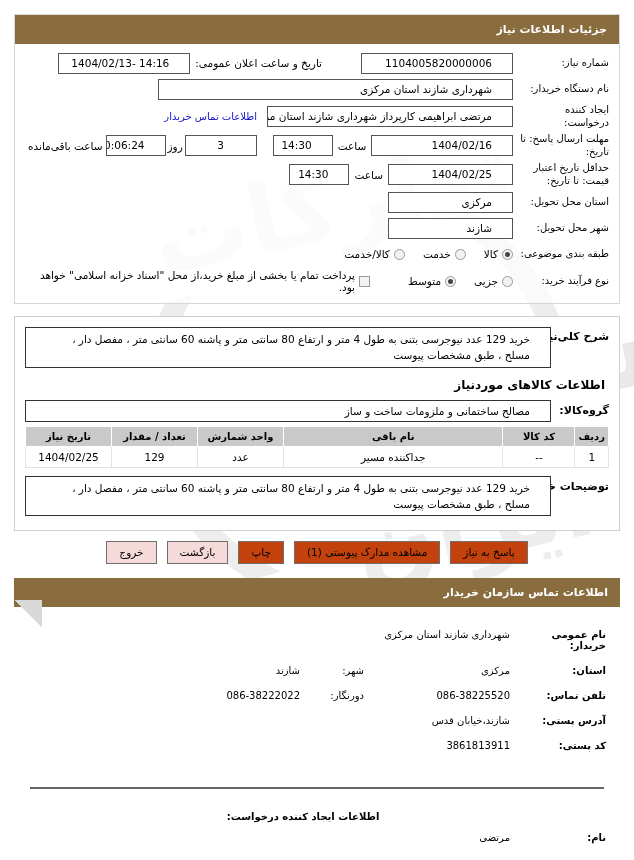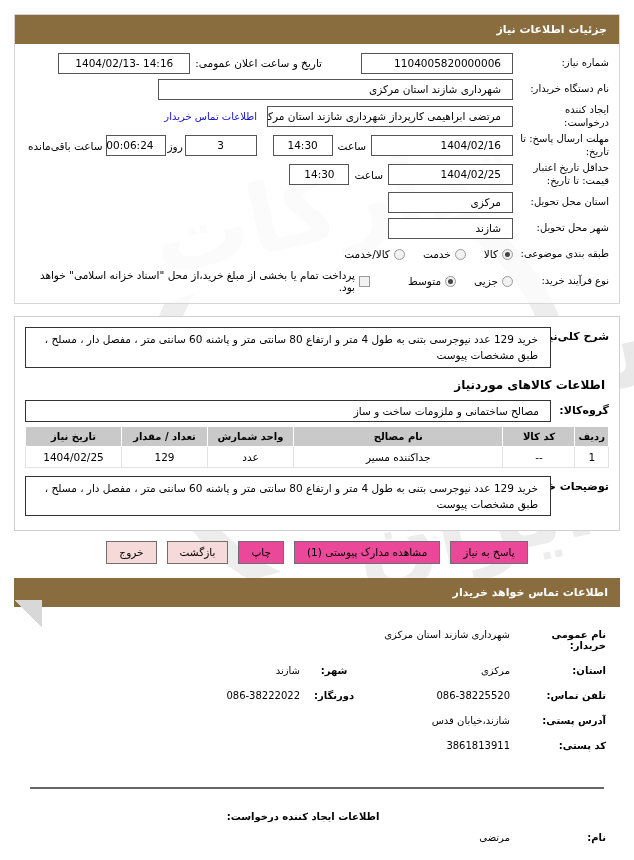--- a/index.html
+++ b/index.html
@@ -94,21 +94,21 @@
   }
   .lbl-w {
     width: 96px;
   }
   .fld {
     border: 1px solid #555;
     background: #fff;
     height: 21px;
     line-height: 19px;
     font-size: 10.5px;
-    padding: 0 11px;
+    padding: 0 20px;
     text-align: right;
     color: #000;
     overflow: hidden;
     white-space: nowrap;
   }
   .fld.center { text-align: center; }
   .inline-lbl {
     font-size: 10.5px;
     padding: 0 5px;
     white-space: nowrap;
@@ -154,21 +154,21 @@
     flex: 0 0 auto;
   }
   .opt { margin-left: 14px; display: flex; align-items: center; gap: 4px; }
 
   
   .desc-box {
     border: 1px solid #333;
     background: #fff;
     font-size: 10.5px;
     line-height: 1.55;
-    padding: 3px 12px;
+    padding: 3px 20px;
     text-align: right;
   }
   .strong-lbl {
     font-size: 11px;
     font-weight: bold;
     white-space: nowrap;
     padding-left: 6px;
     line-height: 1.2;
   }
   .sub-title {
@@ -212,21 +212,21 @@
     padding: 10px 0 8px 0;
   }
   .btn {
     font-size: 10.5px;
     border: 1px solid #6f6f6f;
     padding: 3px 12px;
     cursor: pointer;
     white-space: nowrap;
     line-height: 15px;
   }
-  .btn.green { background: #ec4899; color: #000; }
+  .btn.green { background: #c2410c; color: #000; }
   .btn.pink  { background: #f6d9d9; color: #000; }
 
   
   .contact-wrap {
     padding: 22px 28px 14px 28px;
     font-size: 10px;
   }
   .c-row {
     display: flex;
     align-items: baseline;
@@ -240,23 +240,23 @@
     font-size: 10px;
   }
   .c-val {
     width: 150px;
     text-align: right;
     flex: 0 0 auto;
     font-size: 10px;
     padding-right: 4px;
   }
   .c-lbl2 {
-    font-weight: bold;
+    font-weight: normal;
     width: 60px;
-    text-align: center;
+    text-align: right;
     flex: 0 0 auto;
     font-size: 10px;
   }
   .c-val2 {
     width: 130px;
     text-align: right;
     flex: 0 0 auto;
     font-size: 10px;
     padding-right: 4px;
   }
@@ -395,24 +395,24 @@
       <div class="row">
         <div class="strong-lbl" style="width:58px">گروه‌کالا:</div>
         <div class="fld" style="flex:1;height:22px;line-height:20px;border-color:#333">مصالح ساختمانی و ملزومات ساخت و ساز</div>
       </div>
 
       <table class="goods">
         <thead>
           <tr>
             <th style="width:30px">ردیف</th>
             <th style="width:72px">کد کالا</th>
-            <th>نام مصالح</th>
+            <th>نام باقی</th>
             <th style="width:86px">واحد شمارش</th>
             <th style="width:86px">تعداد / مقدار</th>
-            <th style="width:96px">تاریخ نیاز</th>
+            <th style="width:86px">تاریخ نیاز</th>
           </tr>
         </thead>
         <tbody>
           <tr>
             <td>1</td>
             <td>--</td>
             <td>جداکننده مسیر</td>
             <td>عدد</td>
             <td>129</td>
             <td>1404/02/25</td>
@@ -430,21 +430,21 @@
 
   <div class="btn-row">
     <div class="btn green">پاسخ به نیاز</div>
     <div class="btn green">مشاهده مدارک پیوستی (1)</div>
     <div class="btn green">چاپ</div>
     <div class="btn pink">بازگشت</div>
     <div class="btn pink">خروج</div>
   </div>
 
   <div class="outer-frame" style="border:none;margin-top:6px">
-    <div class="section-head">اطلاعات تماس خواهد خریدار</div>
+    <div class="section-head">اطلاعات تماس سازمان خریدار</div>
   </div>
   <div class="fold"></div>
 
   <div class="contact-wrap">
 
     <div class="c-row">
       <div class="c-lbl">نام عمومی خریدار:</div>
       <div class="c-val" style="width:auto">شهرداری شازند استان مرکزی</div>
     </div>
 

